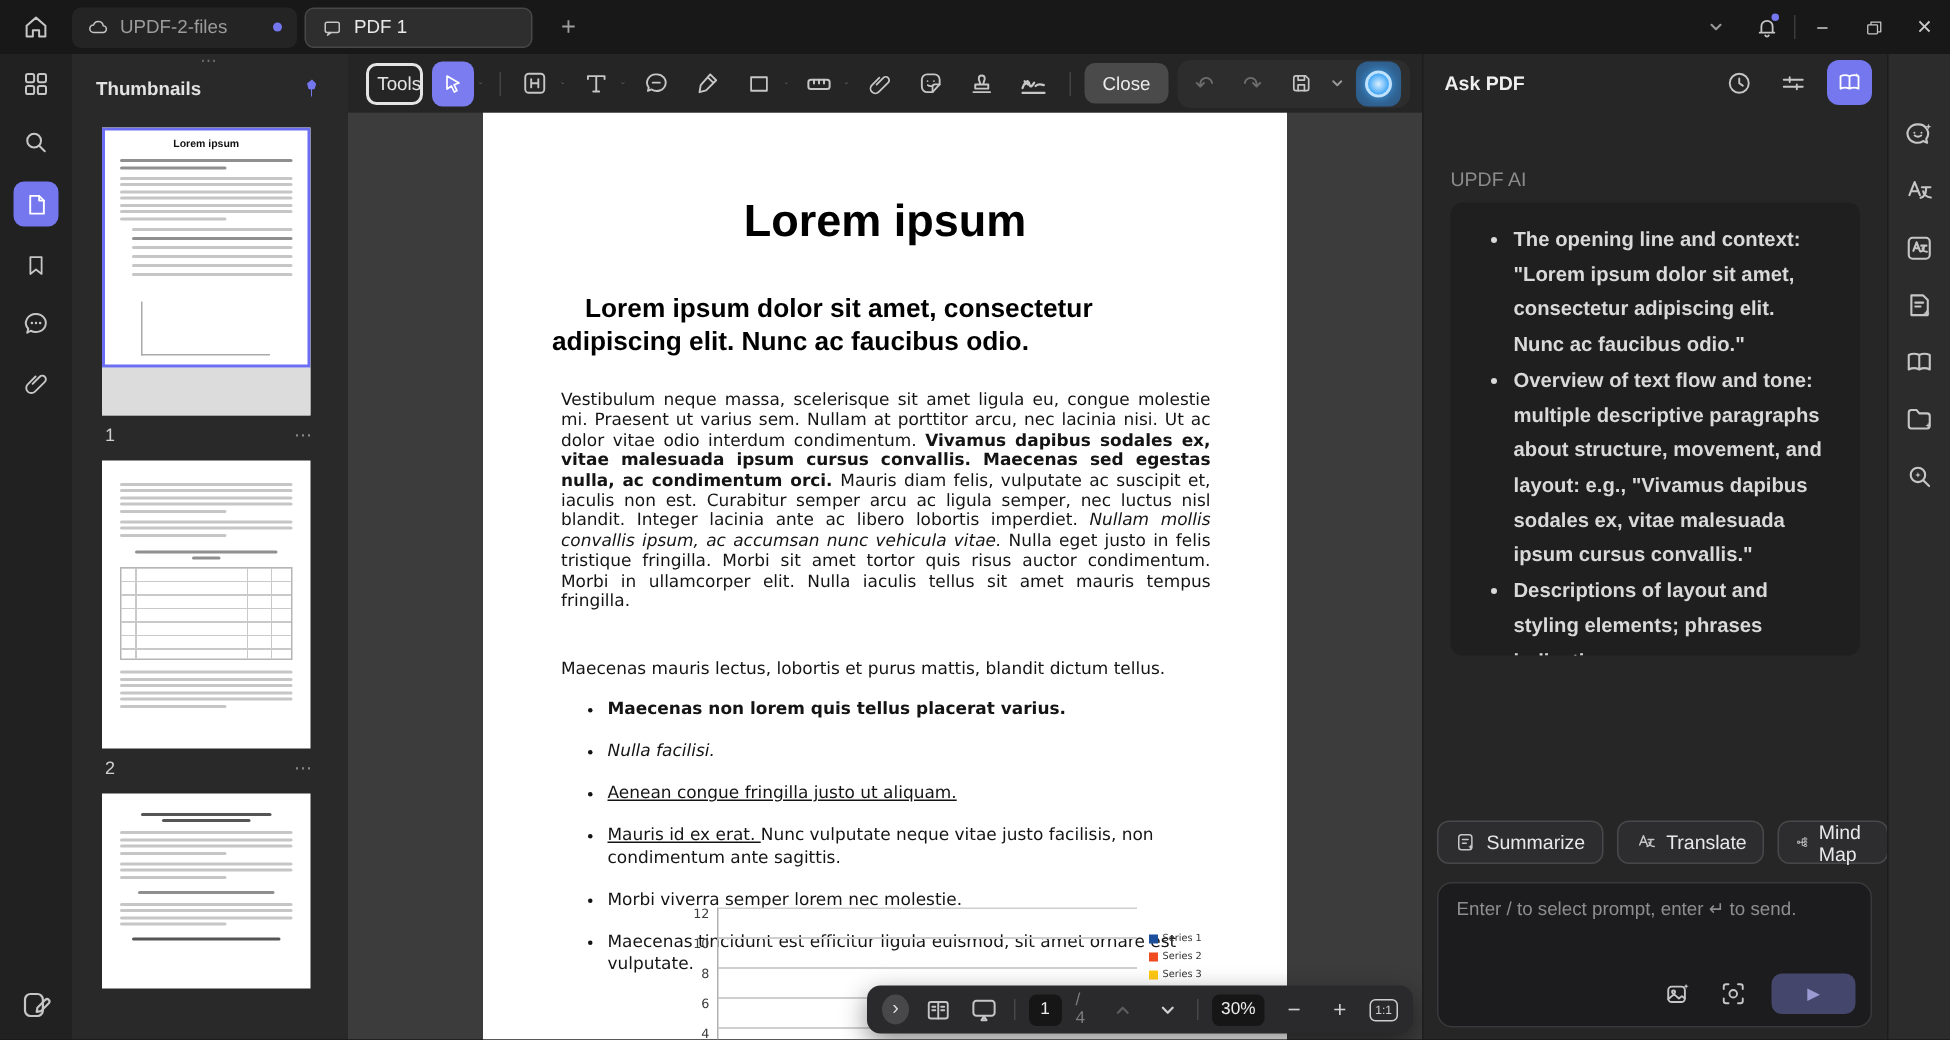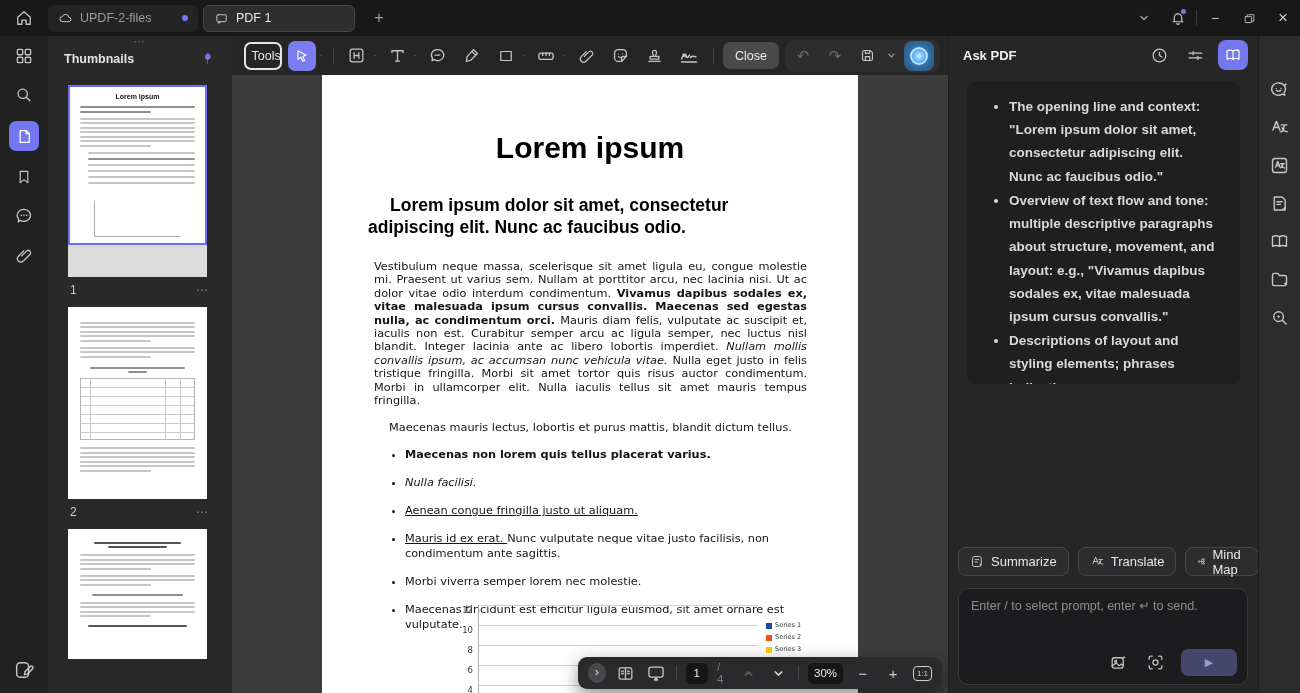--- a/index.html
+++ b/index.html
@@ -75,21 +75,21 @@
   .ai-btn { width:30px; height:30px; border-radius:8px; background:#2f5d8a; display:flex; align-items:center; justify-content:center; }
   .ai-orb { width:18px; height:18px; border-radius:50%; border:2.5px solid #bfe3ff; background:radial-gradient(circle,#d9efff 0%, #41a6f5 70%); box-shadow:0 0 8px #41a6f5; }
 
   .doc-area { flex:1; position:relative; background:#3c3c3c; overflow:hidden; }
   .page { position:absolute; left:90px; top:0; width:536px; height:720px; background:#fff; color:#141414; font-family:"DejaVu Sans", sans-serif; }
   .doc-title { font-family:"Liberation Sans",sans-serif; font-weight:bold; font-size:30px; color:#000; text-align:center; margin:56px 0 0; }
   .doc-subtitle { font-family:"Liberation Sans",sans-serif; font-weight:bold; font-size:17.5px; color:#000; margin:30px 64px 0 46px; text-indent:22px; line-height:1.25; }
   .doc-para { margin:21px 51px 0 52px; font-size:11.3px; line-height:1.19; text-align:justify; }
   .doc-para .bd { font-weight:bold; }
   .doc-para .it { font-style:italic; }
-  .doc-para2 { margin:13px 51px 0 52px; font-size:11.3px;text-align:center; }
+  .doc-para2 { margin:31px 51px 0 52px; font-size:11.3px; }
   .doc-bullets { margin:14px 51px 0 52px; padding-left:31px; font-size:11.3px; }
   .doc-bullets li { margin-bottom:13.5px; line-height:1.3; }
   .b-bold { font-weight:bold; }
   .b-italic { font-style:italic; }
   .u { text-decoration:underline; }
 
   .chart-wrap { position:absolute; top:530px; left:122px; display:flex; }
   .yaxis { width:34px; height:120px; display:flex; flex-direction:column; justify-content:space-between; }
   .yaxis div { height:0; display:flex; justify-content:flex-end; }
   .yaxis span { font-size:8.5px; color:#3a3a3a; transform:translateY(-50%); padding-right:5px; }
@@ -586,20 +586,21 @@
         </div>
         <div class="rp-hbtn active-book">
           <svg class="ic white" width="18" height="18" viewBox="0 0 24 24">
             <path d="M4 6.5 C7 5 9 5 12 6.5 C15 5 17 5 20 6.5 V17.5 C17 16 15 16 12 17.5 C9 16 7 16 4 17.5 Z M12 6.5 V17.5"></path>
             <path d="M18.5 3.5 l0.5 1.3 1.3 0.5 -1.3 0.5 -0.5 1.3 -0.5 -1.3 -1.3 -0.5 1.3 -0.5 Z" fill="#fff" stroke="none"></path>
           </svg>
         </div>
       </div>
 
       <div class="chat">
+        <div class="ai-label">UPDF AI</div>
         <div class="ai-card">
           <ul>
             <li>The opening line and context: "Lorem ipsum dolor sit amet, consectetur adipiscing elit. Nunc ac faucibus odio."</li>
             <li>Overview of text flow and tone: multiple descriptive paragraphs about structure, movement, and layout: e.g., "Vivamus dapibus sodales ex, vitae malesuada ipsum cursus convallis."</li>
             <li>Descriptions of layout and styling elements; phrases indicating</li>
           </ul>
         </div>
       </div>
 
       <div class="chips-row">

